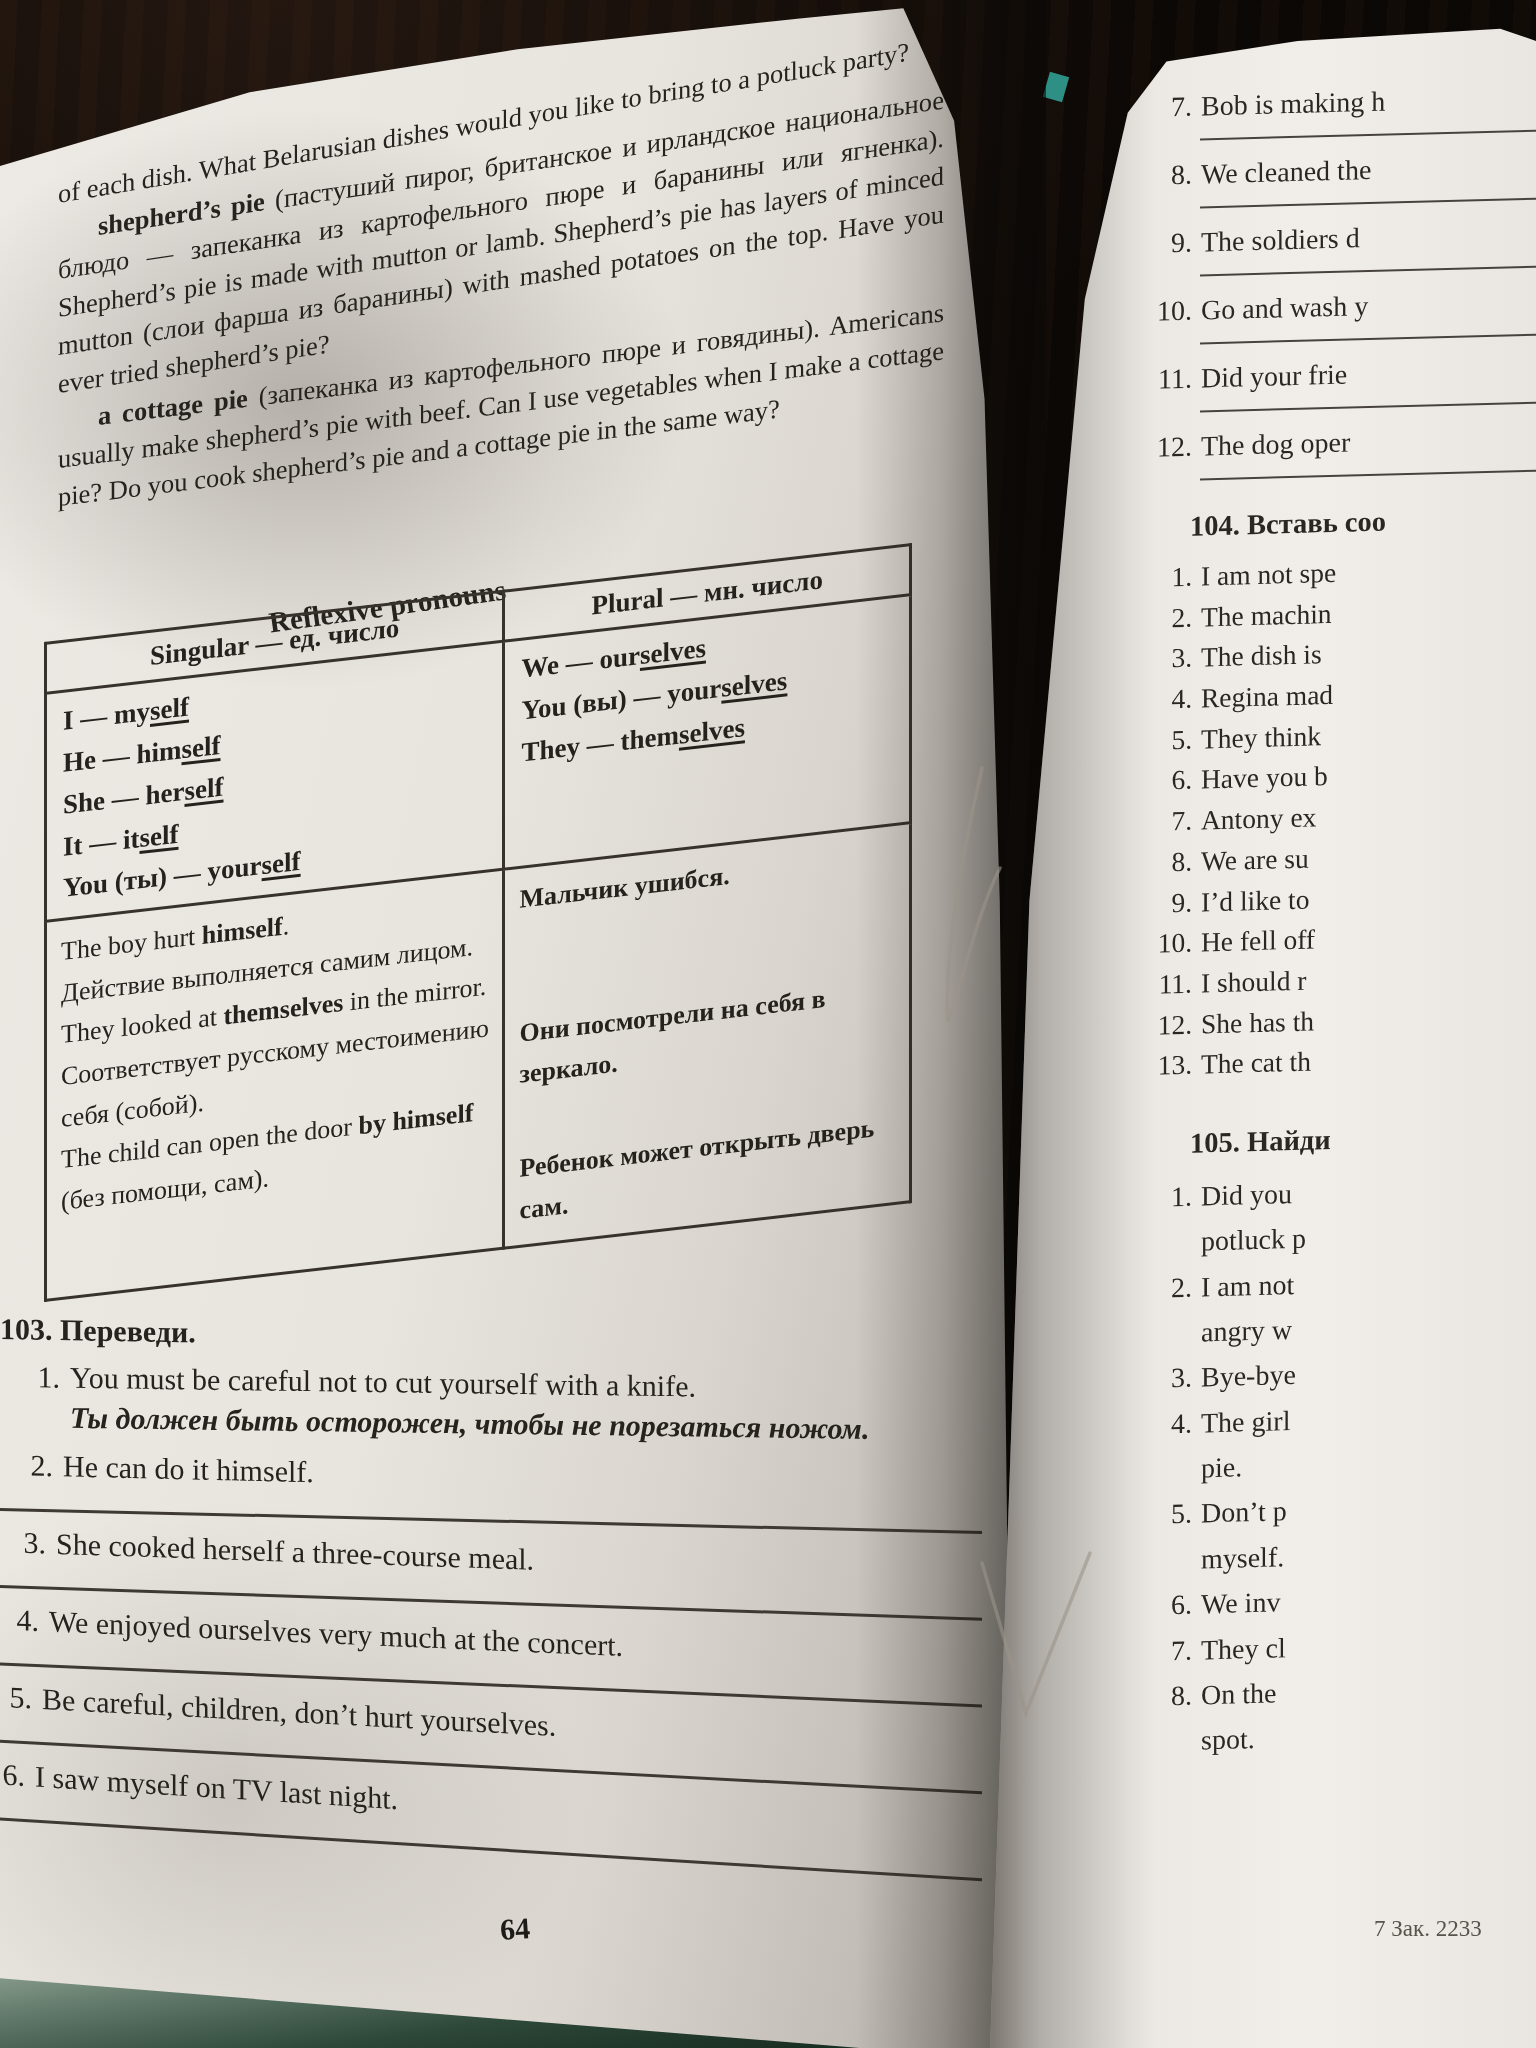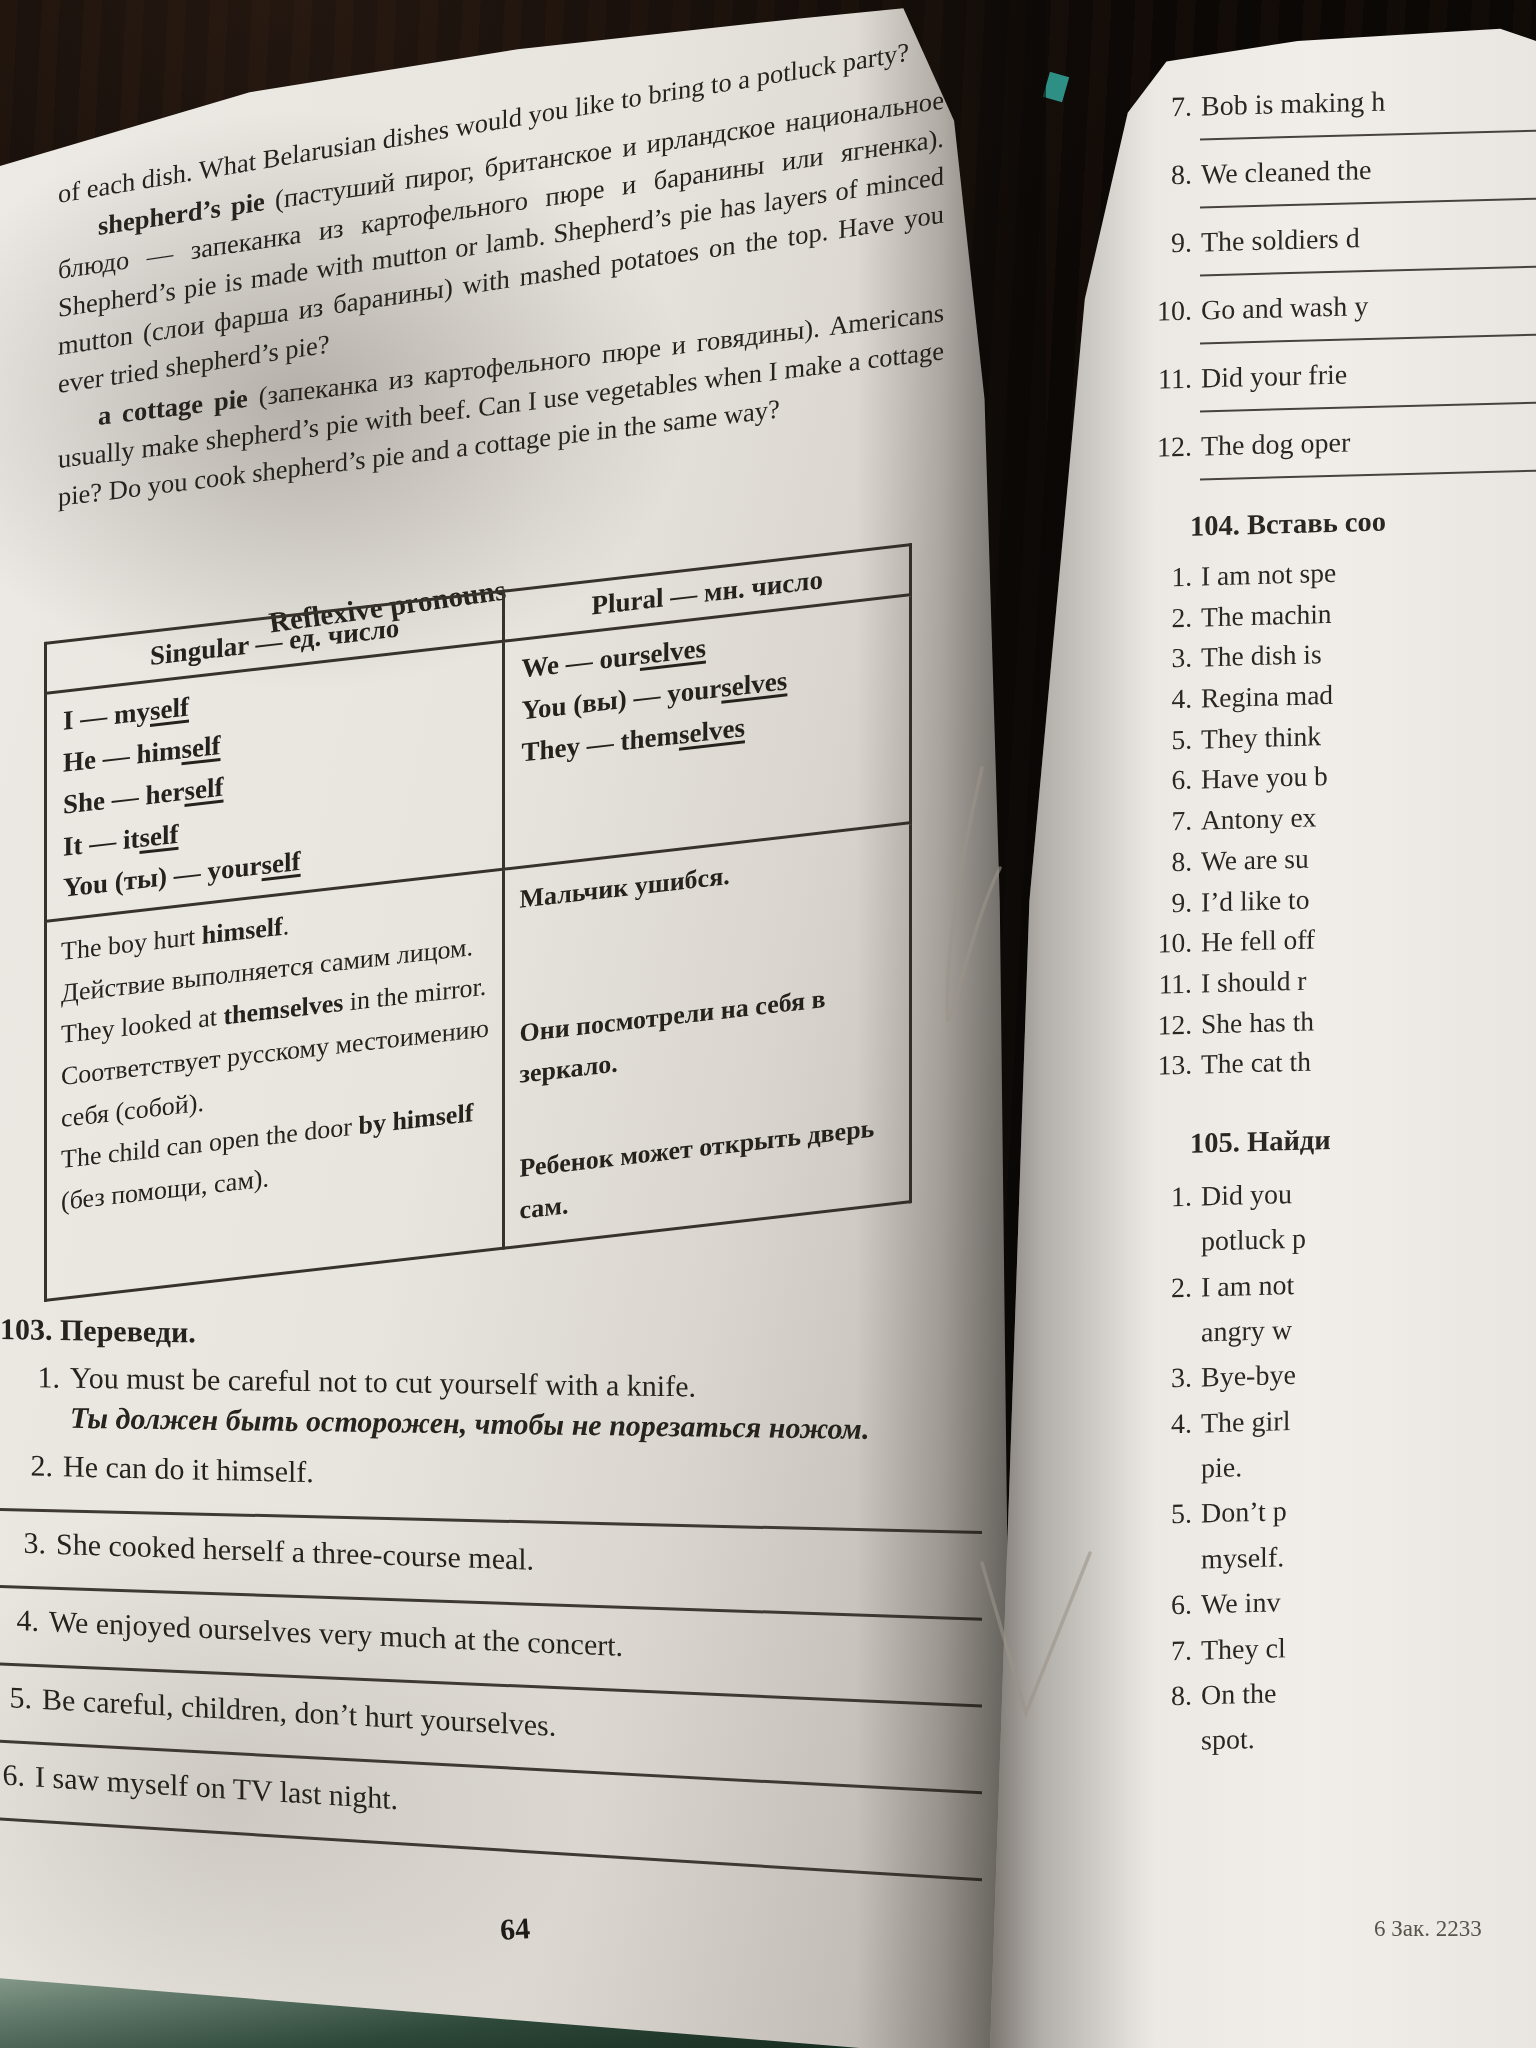--- a/index.html
+++ b/index.html
@@ -359,21 +359,21 @@
           </div>
           <div class="r105block">
             <div class="ritem r105">
               <span class="tnum">8.</span>
               <span class="ttxt">On the</span>
             </div>
             <div class="rwrap r105">spot.</div>
           </div>
         </div>
     </div>
-    <div class="print-code">6 Зак. 2233</div>
+    <div class="print-code">7 Зак. 2233</div>
   </div>
 
   <svg class="pencil" style="left:920px;top:760px;" width="100" height="290" viewBox="0 0 100 290">
     <path d="M62,8 C38,110 24,210 28,262 C40,230 58,150 80,108" fill="none" stroke="#9b948a" stroke-width="3.5" stroke-linecap="round"></path>
   </svg>
   <svg class="pencil" style="left:972px;top:1545px;" width="130" height="195" viewBox="0 0 130 195">
     <path d="M10,18 L54,168 L118,8" fill="none" stroke="#9b948a" stroke-width="3.5" stroke-linecap="round"></path>
   </svg>
 
 </div>

